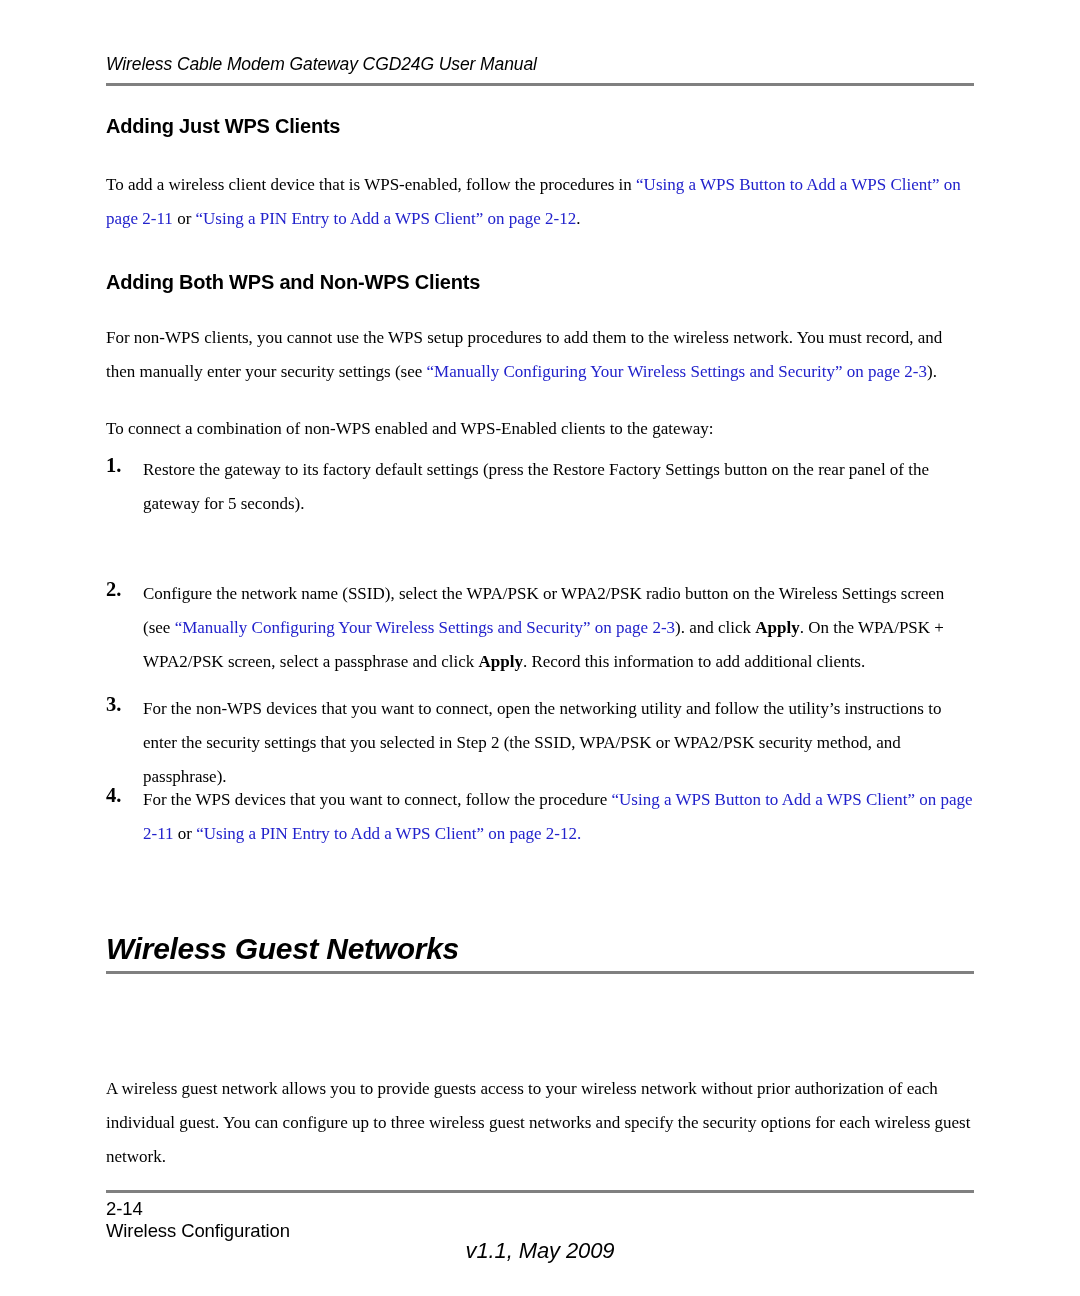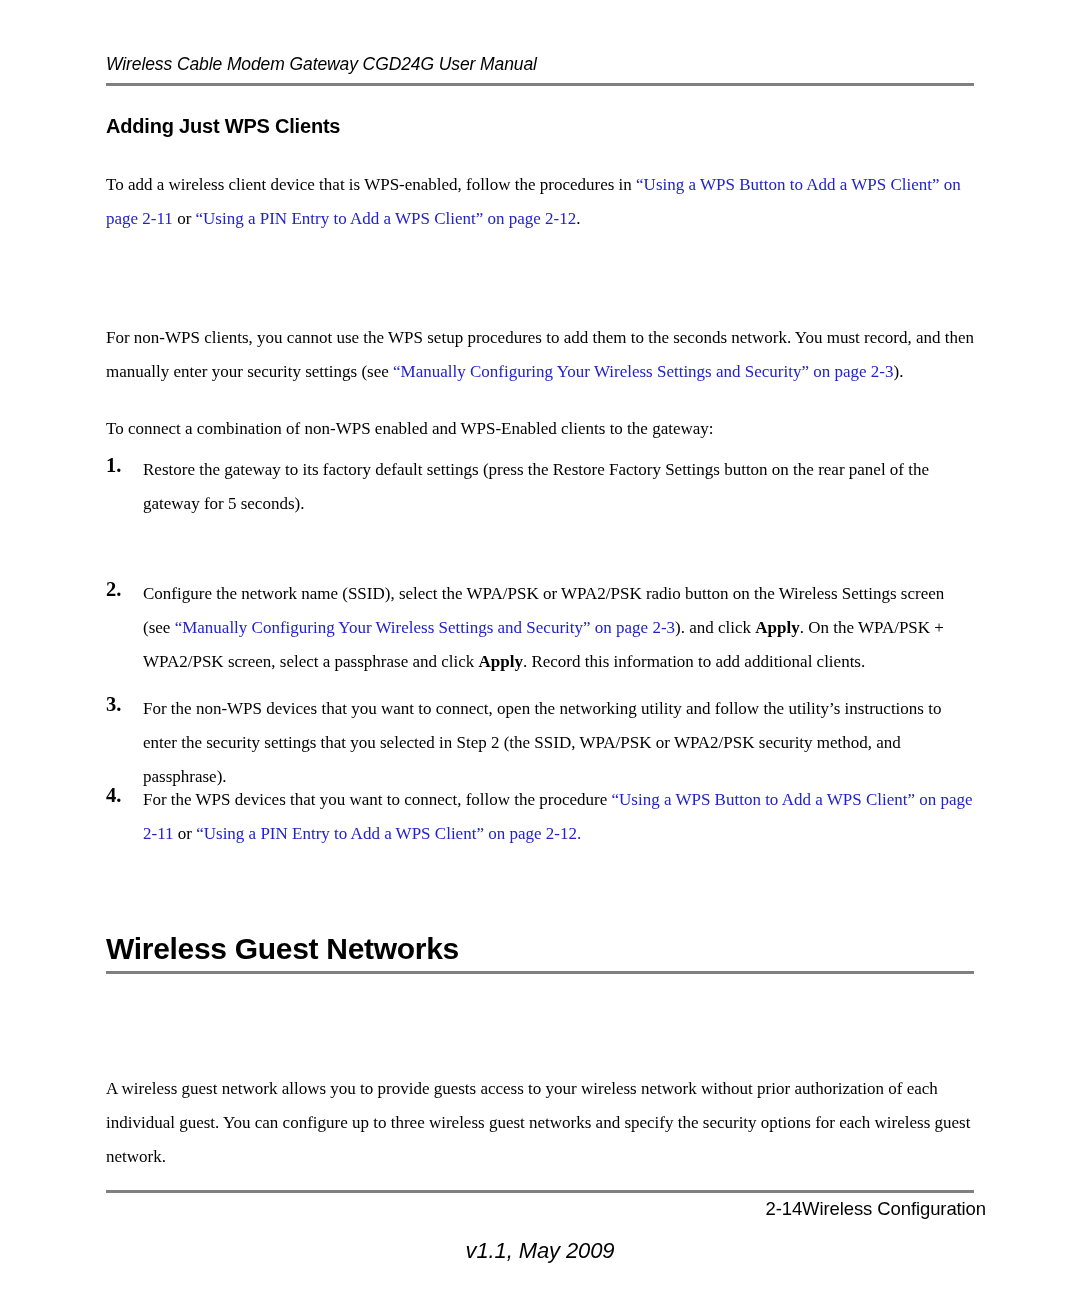--- a/index.html
+++ b/index.html
@@ -115,26 +115,27 @@
   .blk { position: absolute; left: 106px; width: 868px; }
 
   
   .footer-rule {
     position: absolute;
     left: 106px;
     top: 1190px;
   }
   .footer-row {
     position: absolute;
-    left: 118px;
+    left: 106px;
     top: 1198px;
     width: 868px;
     display: flex;
     justify-content: flex-end;
     align-items: baseline;
+    flex-direction: column;
   }
   .footer-text {
     font-family: "Liberation Sans", "DejaVu Sans", sans-serif;
     font-size: 18.5px;
     letter-spacing: -0.1px;
     color: #000000;
     white-space: nowrap;
   }
   .version-line {
     position: absolute;
@@ -162,23 +163,26 @@
   <hr class="rule header-rule">
 
   <div class="blk" style="top:115px;">
     <h2 class="h2">Adding Just WPS Clients</h2>
   </div>
 
   <div class="blk" style="top:168px;">
     <p class="para"><span>To add a wireless client device that is WPS-enabled, follow the procedures in </span><span class="lnk">“Using a WPS Button to Add a WPS Client” on page 2-11</span><span> or </span><span class="lnk">“Using a PIN Entry to Add a WPS Client” on page 2-12</span><span>.</span></p>
   </div>
 
+  <div class="blk" style="top:271px;">
+    <h2 class="h2">Adding Both WPS and Non-WPS Clients</h2>
+  </div>
 
   <div class="blk" style="top:321px;">
-    <p class="para"><span>For non-WPS clients, you cannot use the WPS setup procedures to add them to the seconds network. You must record, and then manually enter your security settings (see </span><span class="lnk">“Manually Configuring Your Wireless Settings and Security” on page 2-3</span><span>).</span></p>
+    <p class="para"><span>For non-WPS clients, you cannot use the WPS setup procedures to add them to the wireless network. You must record, and then manually enter your security settings (see </span><span class="lnk">“Manually Configuring Your Wireless Settings and Security” on page 2-3</span><span>).</span></p>
   </div>
 
   <div class="blk" style="top:412px;">
     <p class="para">To connect a combination of non-WPS enabled and WPS-Enabled clients to the gateway:</p>
   </div>
 
   <div class="blk" style="top:453px;">
     <div class="li">
       <span class="li-num">1.</span>
       <p class="para">Restore the gateway to its factory default settings (press the Restore Factory Settings button on the rear panel of the gateway for 5 seconds).</p>
@@ -199,21 +203,21 @@
     </div>
   </div>
 
   <div class="blk" style="top:783px;">
     <div class="li">
       <span class="li-num">4.</span>
       <p class="para"><span>For the WPS devices that you want to connect, follow the procedure </span><span class="lnk">“Using a WPS Button to Add a WPS Client” on page 2-11</span><span> or </span><span class="lnk">“Using a PIN Entry to Add a WPS Client” on page 2-12.</span></p>
     </div>
   </div>
 
-  <div class="blk" style="top:932px;">
+  <div class="blk" style="top:932px;font-style:italic;">
     <h1 class="h1">Wireless Guest Networks</h1>
   </div>
   <hr class="rule h1-rule" style="top:971px;">
 
   <div class="blk" style="top:1072px;">
     <p class="para">A wireless guest network allows you to provide guests access to your wireless network without prior authorization of each individual guest. You can configure up to three wireless guest networks and specify the security options for each wireless guest network.</p>
   </div>
 
   <hr class="rule footer-rule">
   <div class="footer-row">

